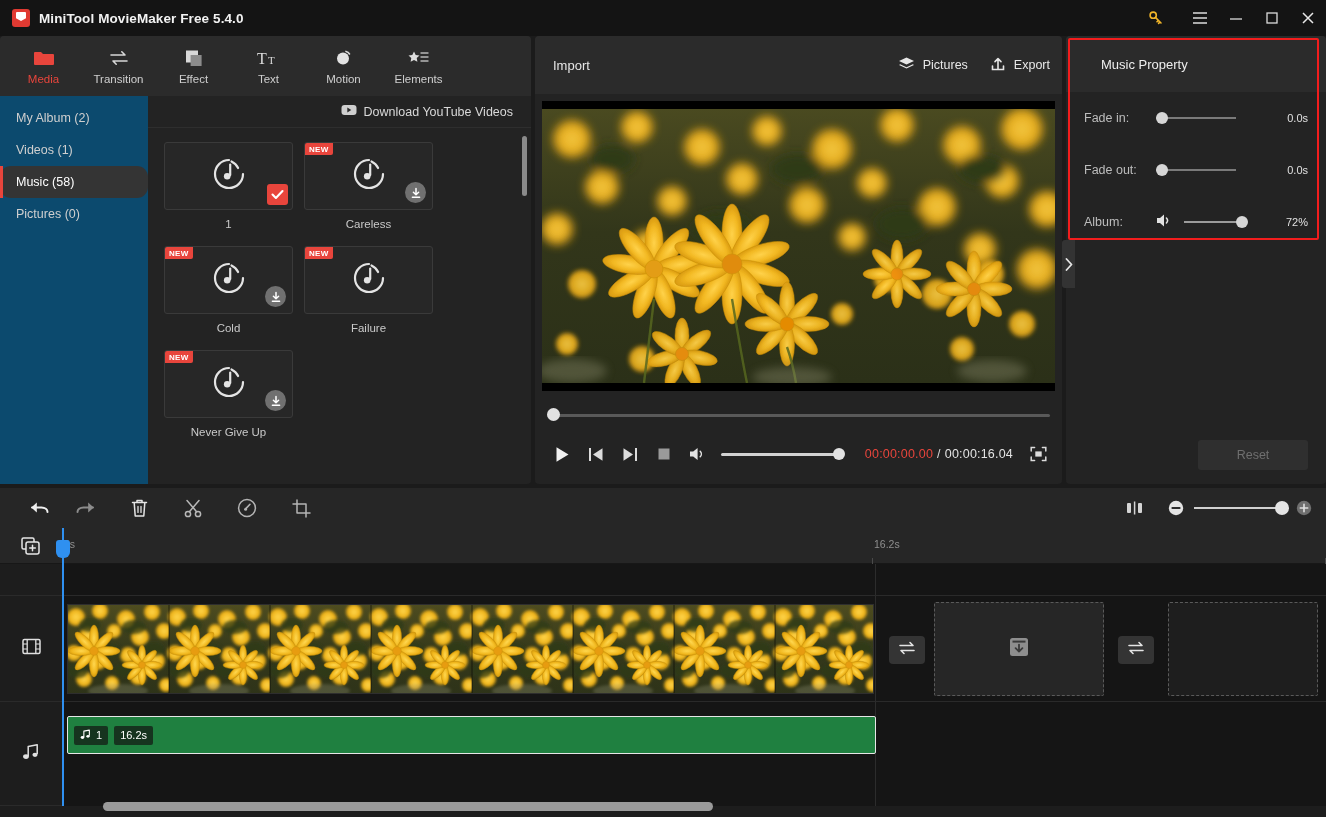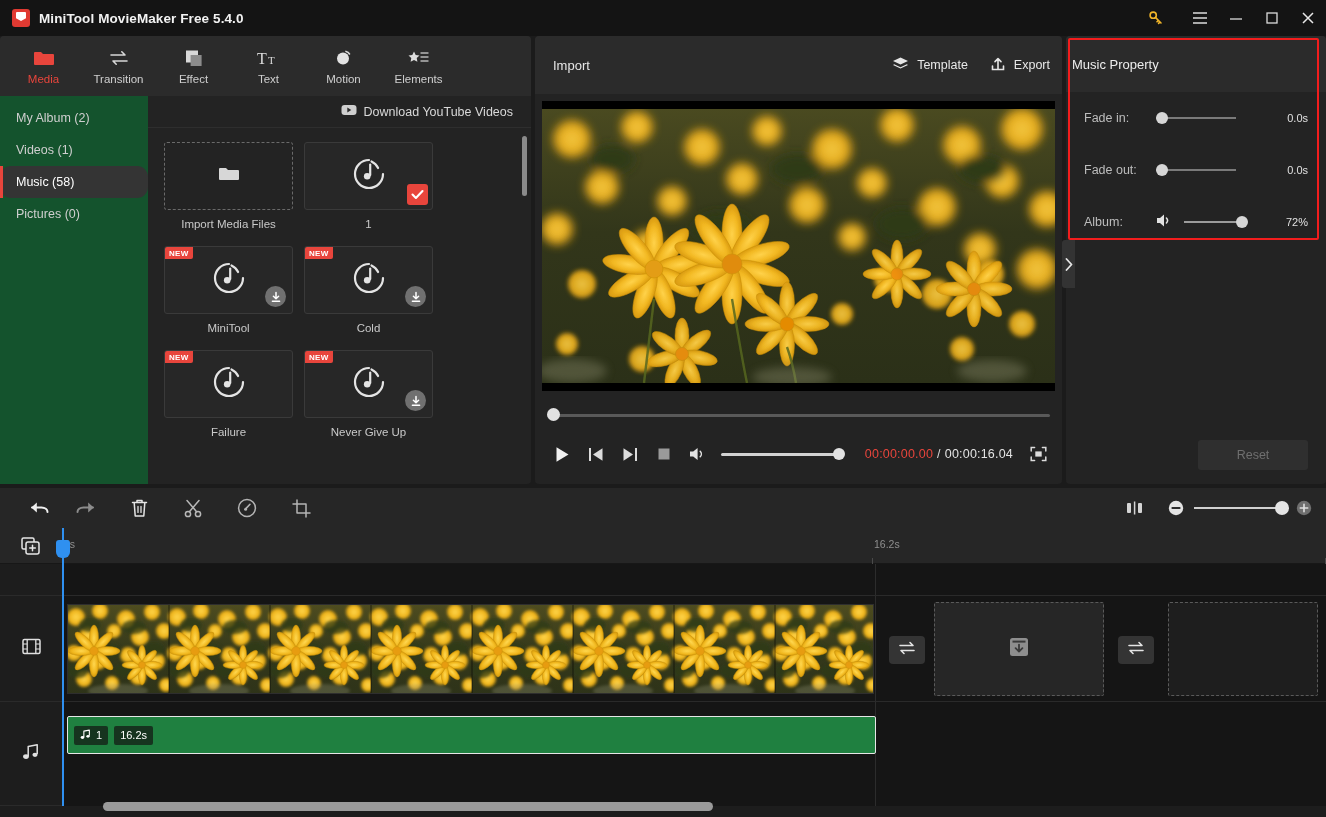--- a/index.html
+++ b/index.html
@@ -51,21 +51,21 @@
   }
   .tab {
     width: 75px; height: 56px; display: flex; flex-direction: column;
     align-items: center; justify-content: center; gap: 6px; cursor: default;
   }
   .tab .ticon { height: 20px; display: flex; align-items: flex-end; }
   .tab .tlabel { font-size: 11.5px; color: #cfcfcf; }
   .tab.active .tlabel { color: #e8453c; }
 
   #media-body { display: flex; height: 388px; }
-  #cat-list { width: 148px; padding-top: 6px; background: #14532d; }
+  #cat-list { width: 148px; padding-top: 6px; background: #0c4a6e; }
   .cat {
     height: 32px; display: flex; align-items: center; padding-left: 16px;
     font-size: 12.5px; color: #cfcfcf; position: relative; cursor: default;
   }
   .cat.active { background: #343434; color: #ffffff; border-radius: 11px; }
   .cat.active::before {
     content: ""; position: absolute; left: 0; top: 0; width: 3px; height: 100%;
     background: #e8453c;
   }
 
@@ -149,21 +149,21 @@
   
   #prop-panel {
     position: absolute; left: 1066px; top: 36px; width: 260px; height: 448px;
     background: #232323; border-radius: 4px;
   }
   #prop-highlight {
     position: absolute; left: 1068px; top: 38px; width: 251px; height: 202px;
     border: 2px solid #f21d1d; border-radius: 2px; pointer-events: none;
   }
   #prop-head {
-    height: 56px; display: flex; align-items: center; padding-left: 6px;
+    height: 56px; display: flex; align-items: center; padding-left: 35px;
     background: #2b2b2b; border-radius: 4px 4px 0 0;
   }
   #prop-title { font-size: 13px; color: #ededed; }
   .prop-row { height: 52px; display: flex; align-items: center; padding-left: 18px; }
   .prop-label { width: 72px; font-size: 12.5px; color: #bdbdbd; }
   .pslider { position: relative; width: 80px; height: 12px; }
   .pslider .ptrack { position: absolute; left: 0; top: 5px; width: 80px; height: 2px; background: #7a7a7a; }
   .pslider .pknob { position: absolute; top: 0; width: 12px; height: 12px; background: #d6d6d6; border-radius: 50%; }
   .pval { margin-left: auto; margin-right: 18px; font-size: 11px; color: #e0e0e0; }
   #vol-slider-wrap { display: flex; align-items: center; gap: 10px; }
@@ -360,30 +360,20 @@
                 <rect x="0.5" y="1" width="15" height="10" rx="3" fill="#cfcfcf"></rect>
                 <path d="M6.3 3.6l4 2.4-4 2.4z" fill="#2b2b2b"></path>
               </svg>
           </span>
           <span>Download YouTube Videos</span>
         </div>
       </div>
 
       <div id="media-grid">
 
-        <div class="mcell">
-          <div class="mthumb dashed">
-            <span>
-              <svg width="24" height="20" viewBox="0 0 24 20">
-                  <path d="M2 5a1 1 0 011-1h6l2 2h10a1 1 0 011 1v8a1 1 0 01-1 1H3a1 1 0 01-1-1z" fill="#d7d7d7"></path>
-                </svg>
-            </span>
-          </div>
-          <div class="mlabel">Import Media Files</div>
-        </div>
 
         <div class="mcell">
           <div class="mthumb solid">
             <span>
               <svg width="44" height="44" viewBox="0 0 44 44">
                   <path d="M22 8a14 14 0 1 0 14 14" fill="none" stroke="#e4e4e4" stroke-width="2.2" stroke-linecap="round"></path>
                   <path d="M24.5 9.5c3 1.5 5.4 3.8 6.6 6.5" fill="none" stroke="#e4e4e4" stroke-width="2.2" stroke-linecap="round"></path>
                   <path d="M23.2 12.5v10.6" stroke="#e4e4e4" stroke-width="2.2" stroke-linecap="round"></path>
                   <circle cx="20.2" cy="24.2" r="3.3" fill="#e4e4e4"></circle>
                 </svg>
@@ -407,21 +397,21 @@
                   <path d="M23.2 12.5v10.6" stroke="#e4e4e4" stroke-width="2.2" stroke-linecap="round"></path>
                   <circle cx="20.2" cy="24.2" r="3.3" fill="#e4e4e4"></circle>
                 </svg>
             </span>
             <span class="badge-dl">
               <svg width="12" height="12" viewBox="0 0 12 12">
                   <path d="M6 1.4v6.2M3.4 5.2L6 7.8l2.6-2.6M2.4 10.3h7.2" fill="none" stroke="#fff" stroke-width="1.5" stroke-linecap="round" stroke-linejoin="round"></path>
                 </svg>
             </span>
           </div>
-          <div class="mlabel">MiniTool</div>
+          <div class="mlabel">Careless</div>
         </div>
 
         <div class="mcell">
           <div class="mthumb solid">
             <span class="badge-new">NEW</span>
             <span>
               <svg width="44" height="44" viewBox="0 0 44 44">
                   <path d="M22 8a14 14 0 1 0 14 14" fill="none" stroke="#e4e4e4" stroke-width="2.2" stroke-linecap="round"></path>
                   <path d="M24.5 9.5c3 1.5 5.4 3.8 6.6 6.5" fill="none" stroke="#e4e4e4" stroke-width="2.2" stroke-linecap="round"></path>
                   <path d="M23.2 12.5v10.6" stroke="#e4e4e4" stroke-width="2.2" stroke-linecap="round"></path>
@@ -482,21 +472,21 @@
   <div id="player-head">
     <div id="player-title">Import</div>
     <div id="player-head-actions">
       <div class="phbtn">
         <span>
           <svg width="17" height="16" viewBox="0 0 17 16">
               <path d="M8.5 1.5L16 5l-7.5 3.5L1 5z" fill="#e6e6e6"></path>
               <path d="M2.2 8.3L8.5 11.2 14.8 8.3l1.2.6-7.5 3.5L1 8.9z" fill="#e6e6e6"></path>
             </svg>
         </span>
-        <span>Template</span>
+        <span>Pictures</span>
       </div>
       <div class="phbtn">
         <span>
           <svg width="16" height="16" viewBox="0 0 16 16">
               <path d="M8 13V2.6M5 5.6L8 2.6l3 3" fill="none" stroke="#e6e6e6" stroke-width="1.6" stroke-linecap="round" stroke-linejoin="round"></path>
               <path d="M2.5 10v3.5h11V10" fill="none" stroke="#e6e6e6" stroke-width="1.6" stroke-linecap="round"></path>
             </svg>
         </span>
         <span>Export</span>
       </div>

